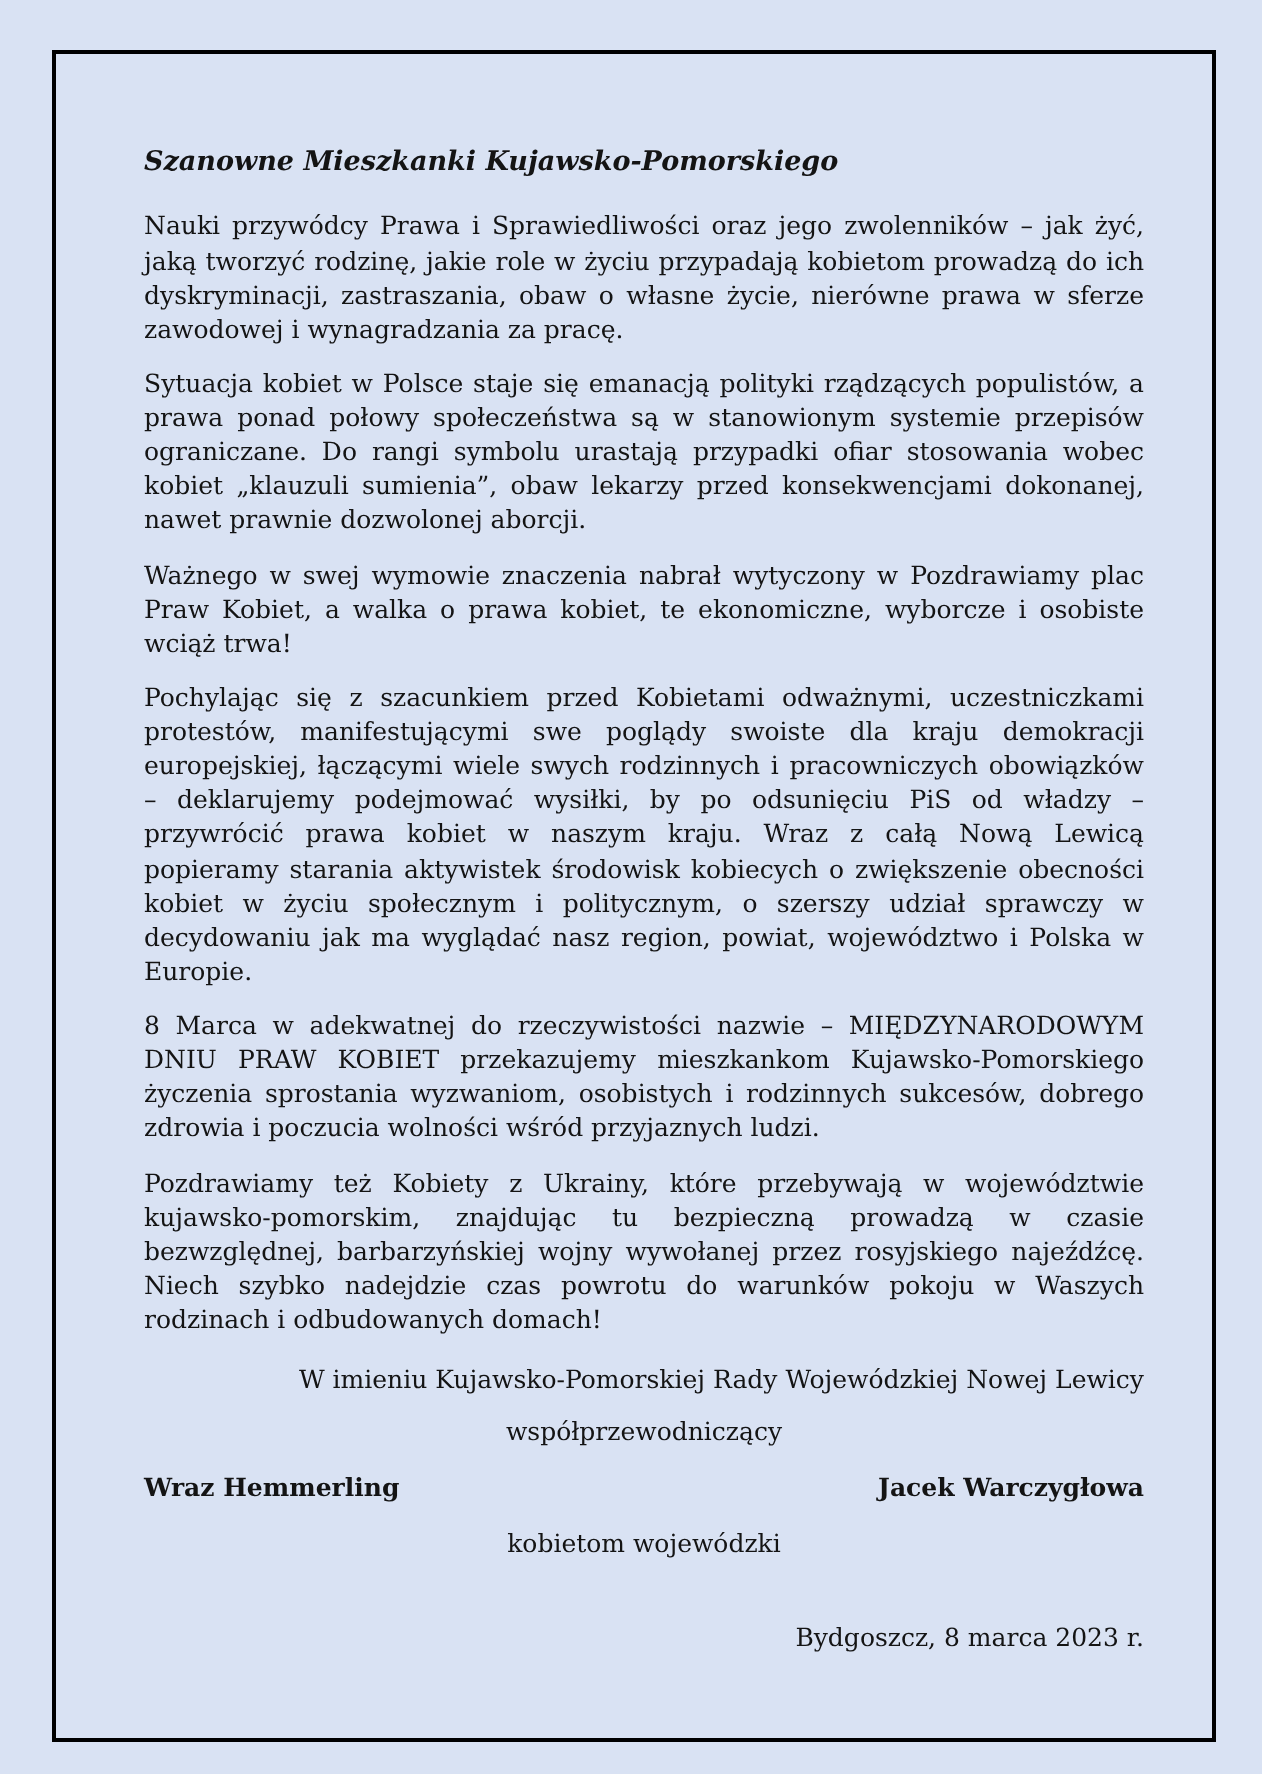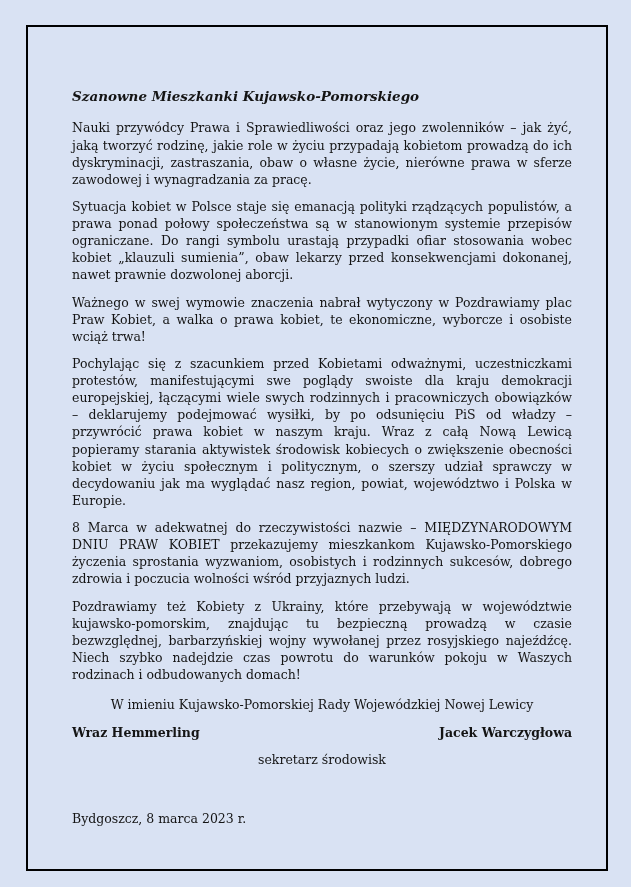--- a/index.html
+++ b/index.html
@@ -31,49 +31,49 @@
     padding: 44px 34px 42px 44px;
     display: flex;
     flex-direction: column;
     font-size: 12.5px;
     line-height: 1.37;
   }
   .salutation {
     font-weight: bold;
     font-style: italic;
     font-size: 13.5px;
-    margin: 16px 0 14px 0;
+    margin: 1px 0 14px 0;
   }
   p.body-par {
     margin: 0 0 10px 0;
     text-align: justify;
     text-justify: inter-word;
   }
   p.on-behalf {
     margin: 3px 0 9px 0;
-    text-align: center;
+    text-align: right;
   }
   .center-line {
     text-align: center;
     margin: 0 0 9px 0;
   }
   .names-row {
     display: flex;
     justify-content: space-between;
     font-weight: bold;
     margin: 2px 0 10px 0;
   }
   .bold-center {
     text-align: center;
     font-weight: bold;
     margin: 0 0 8px 0;
   }
   .dateline {
     margin-top: auto;
-    text-align: left;
+    text-align: right;
   }
 </style>
 </head>
 <body>
 
 <div class="frame">
   <div class="content">
 
     <p class="salutation">Szanowne Mieszkanki Kujawsko-Pomorskiego</p>
 
@@ -85,25 +85,26 @@
     <p class="body-par">Ważnego w swej wymowie znaczenia nabrał wytyczony w Pozdrawiamy plac Praw Kobiet, a walka o prawa kobiet, te ekonomiczne, wyborcze i osobiste wciąż trwa!</p>
 
     <p class="body-par">Pochylając się z szacunkiem przed Kobietami odważnymi, uczestniczkami protestów, manifestującymi swe poglądy swoiste dla kraju demokracji europejskiej, łączącymi wiele swych rodzinnych i pracowniczych obowiązków – deklarujemy podejmować wysiłki, by po odsunięciu PiS od władzy – przywrócić prawa kobiet w naszym kraju. Wraz z całą Nową Lewicą popieramy starania aktywistek środowisk kobiecych o zwiększenie obecności kobiet w życiu społecznym i politycznym, o szerszy udział sprawczy w decydowaniu jak ma wyglądać nasz region, powiat, województwo i Polska w Europie.</p>
 
     <p class="body-par">8 Marca w adekwatnej do rzeczywistości nazwie – MIĘDZYNARODOWYM DNIU PRAW KOBIET przekazujemy mieszkankom Kujawsko-Pomorskiego życzenia sprostania wyzwaniom, osobistych i rodzinnych sukcesów, dobrego zdrowia i poczucia wolności wśród przyjaznych ludzi.</p>
 
     <p class="body-par">Pozdrawiamy też Kobiety z Ukrainy, które przebywają w województwie kujawsko-pomorskim, znajdując tu bezpieczną prowadzą w czasie bezwzględnej, barbarzyńskiej wojny wywołanej przez rosyjskiego najeźdźcę. Niech szybko nadejdzie czas powrotu do warunków pokoju w Waszych rodzinach i odbudowanych domach!</p>
 
     <p class="on-behalf">W imieniu Kujawsko-Pomorskiej Rady Wojewódzkiej Nowej Lewicy</p>
 
+    <div class="center-line">współprzewodniczący</div>
 
     <div class="names-row">
       <span>Wraz Hemmerling</span>
       <span>Jacek Warczygłowa</span>
     </div>
 
-    <div class="center-line">sekretarz środowisk</div>
+    <div class="center-line">kobietom wojewódzki</div>
 
 
     <div class="dateline">Bydgoszcz, 8 marca 2023 r.</div>
 
   </div>
 </div>
 
 </body></html>

